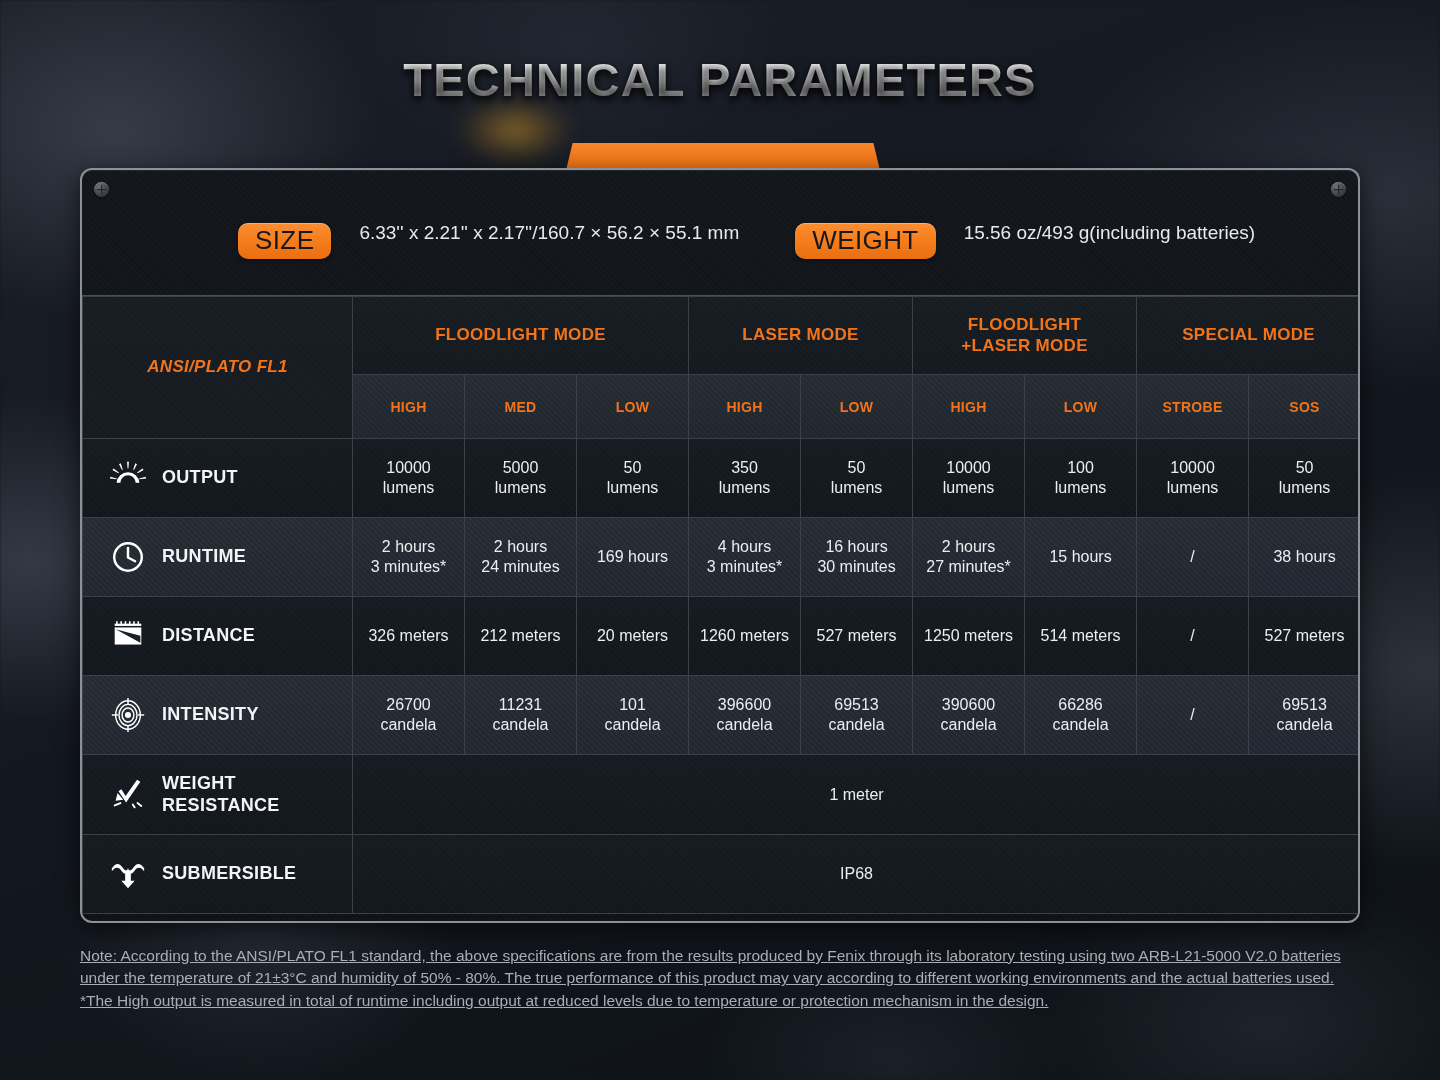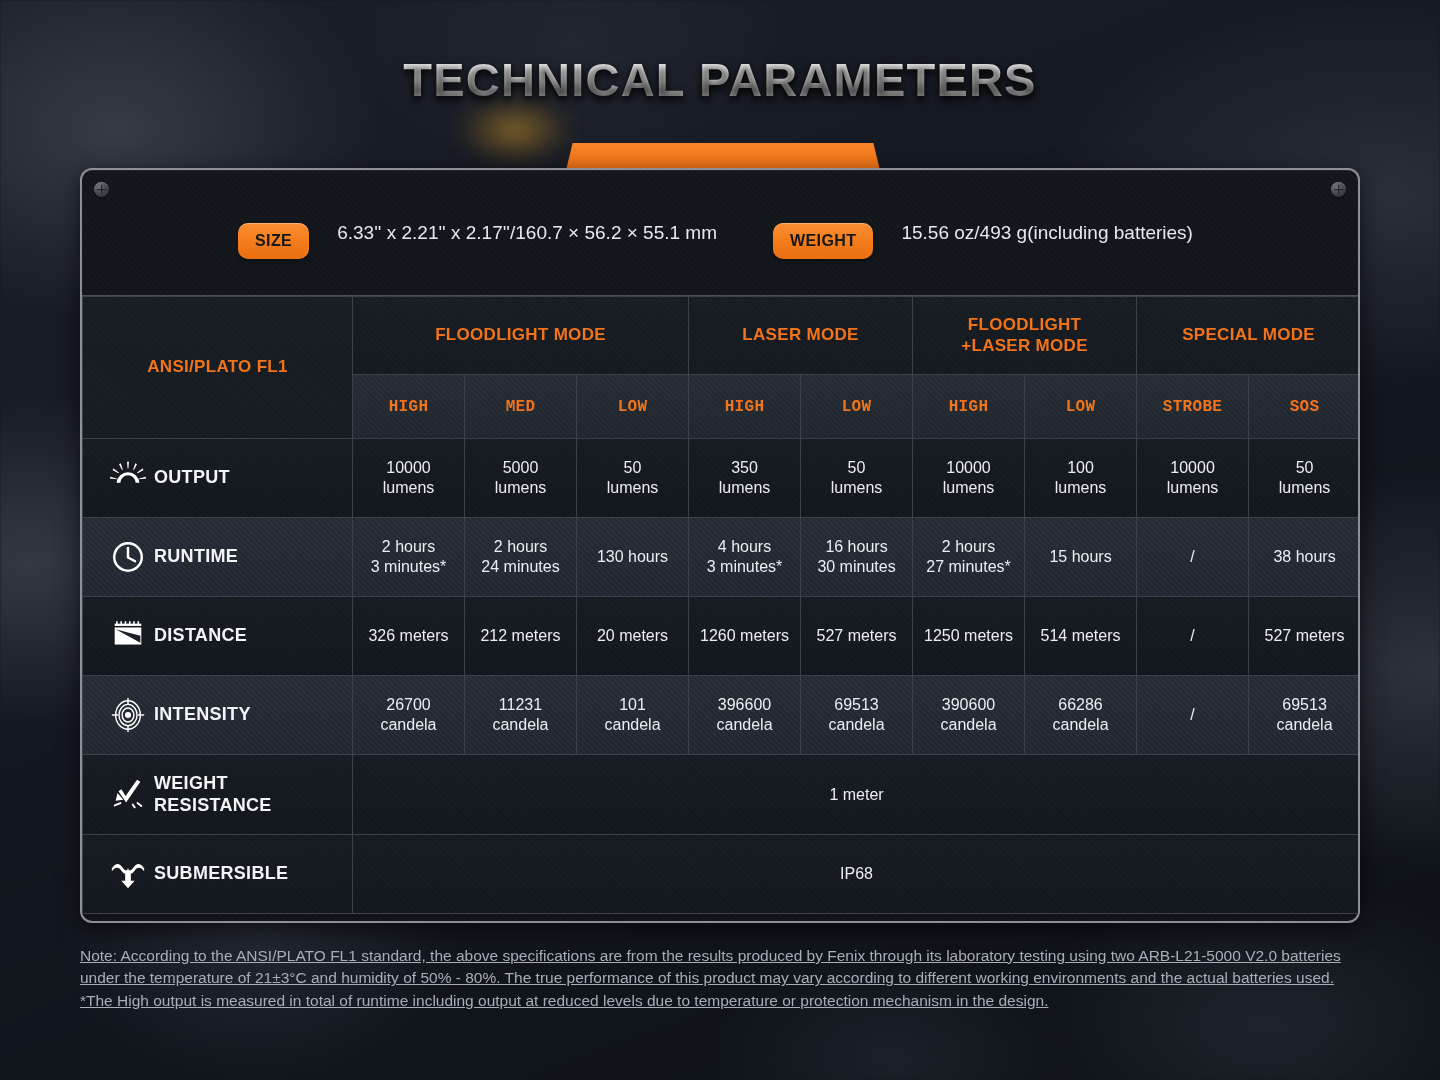--- a/index.html
+++ b/index.html
@@ -114,22 +114,22 @@
   }
   .badge {
     display: inline-flex;
     align-items: center;
     justify-content: center;
     height: 36px;
     padding: 0 17px;
     border-radius: 10px;
     background: linear-gradient(180deg, #fb8e33 0%, #f57d1c 50%, #e96f10 100%);
     color: #16181b;
-    font-size: 16px;
-    font-weight: bold;
+    font-size: 26px;
+    font-weight: normal;
     letter-spacing: 0.4px;
     box-shadow: 0 2px 4px rgba(0,0,0,0.45), inset 0 1px 0 rgba(255,255,255,0.3);
     margin-top: 16px;
   }
   .spec-value {
     color: #e7e9ec;
     font-size: 19px;
     margin-left: 28px;
     white-space: nowrap;
   }
@@ -163,49 +163,50 @@
     background:
       repeating-linear-gradient(45deg, rgba(255,255,255,0.015) 0 2px, rgba(0,0,0,0.015) 2px 4px),
       linear-gradient(180deg, #171c22 0%, #141920 100%);
   }
   .hdr-top td { height: 78px; font-size: 17px; line-height: 1.22; }
   .hdr-sub {
     background:
       repeating-linear-gradient(45deg, rgba(255,255,255,0.02) 0 2px, rgba(0,0,0,0.02) 2px 4px),
       linear-gradient(180deg, #252c34 0%, #1f262d 100%);
   }
-  .hdr-sub td { height: 64px; font-size: 16px; font-family: Liberation Mono, monospace; }
+  .hdr-sub td { height: 64px; font-size: 14px; }
 
   .ansi-cell {
     color: #f2741a !important;
     font-size: 17px;
     font-weight: bold;
     letter-spacing: 0.3px;
     background:
       repeating-linear-gradient(45deg, rgba(255,255,255,0.015) 0 2px, rgba(0,0,0,0.015) 2px 4px),
       linear-gradient(180deg, #171c22 0%, #151a21 100%);
+    font-style: italic;
   }
 
   .row-dark {
     background:
       repeating-linear-gradient(45deg, rgba(255,255,255,0.012) 0 2px, rgba(0,0,0,0.012) 2px 4px),
       linear-gradient(180deg, #161b21 0%, #12171d 100%);
   }
   .row-light {
     background:
       repeating-linear-gradient(45deg, rgba(255,255,255,0.022) 0 2px, rgba(0,0,0,0.022) 2px 4px),
       linear-gradient(180deg, #252c34 0%, #202730 100%);
   }
   .data-row td { height: 79px; font-size: 16px; line-height: 1.25; }
   .data-row td.big-row { height: 80px; }
 
   .rowlabel {
     display: flex;
     align-items: center;
-    gap: 7px;
+    gap: 15px;
     padding-left: 26px;
     text-align: left;
   }
   .rowlabel .lbl-text {
     font-size: 18px;
     font-weight: bold;
     color: #f2f4f6;
     letter-spacing: 0.3px;
     line-height: 1.18;
   }
@@ -349,21 +350,21 @@
           </div>
         </td>
         <td>
             <div>2 hours</div>
             <div>3 minutes*</div>
           </td>
         <td>
             <div>2 hours</div>
             <div>24 minutes</div>
           </td>
-        <td>130 hours</td>
+        <td>169 hours</td>
         <td>
             <div>4 hours</div>
             <div>3 minutes*</div>
           </td>
         <td>
             <div>16 hours</div>
             <div>30 minutes</div>
           </td>
         <td>
             <div>2 hours</div>

